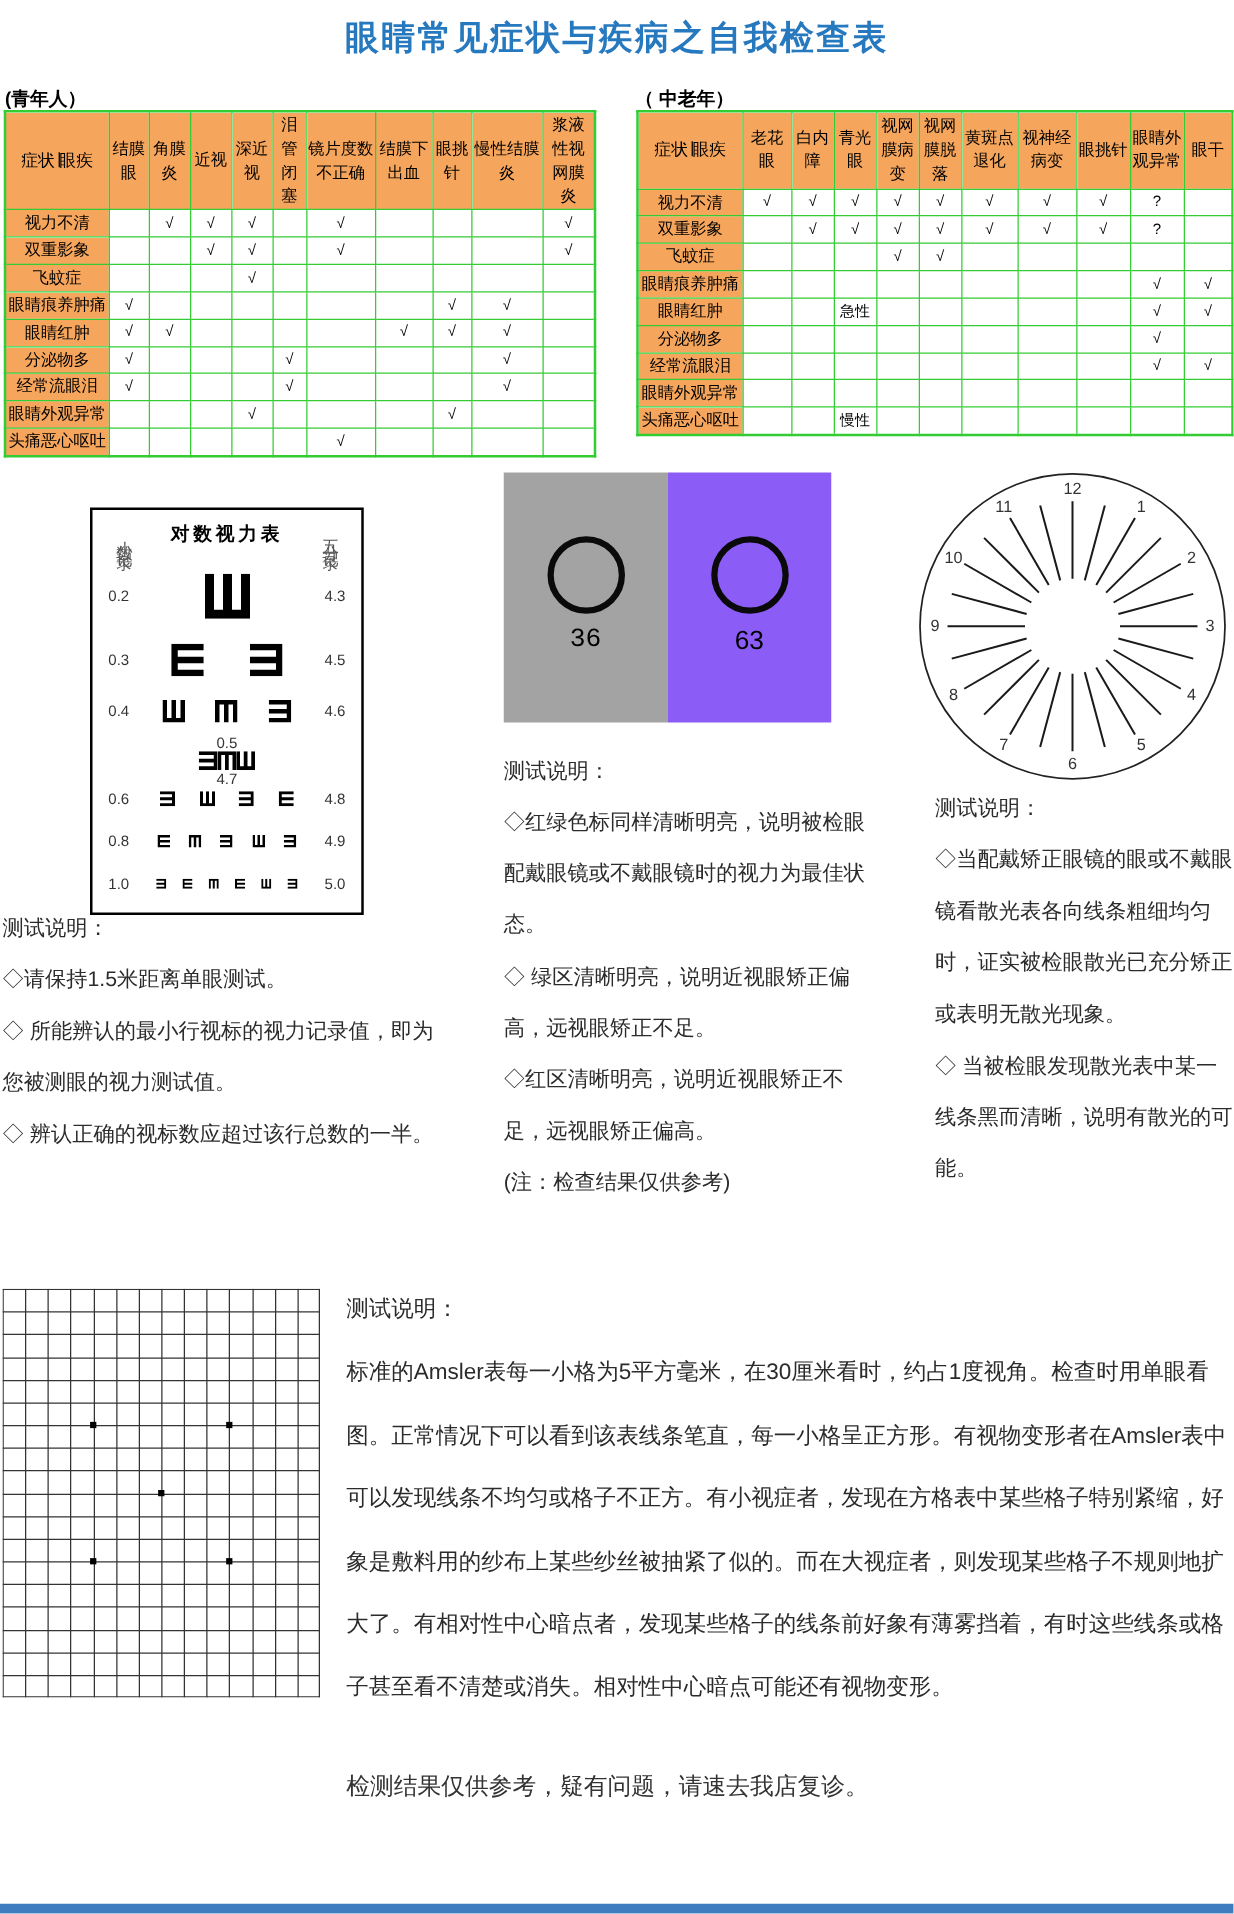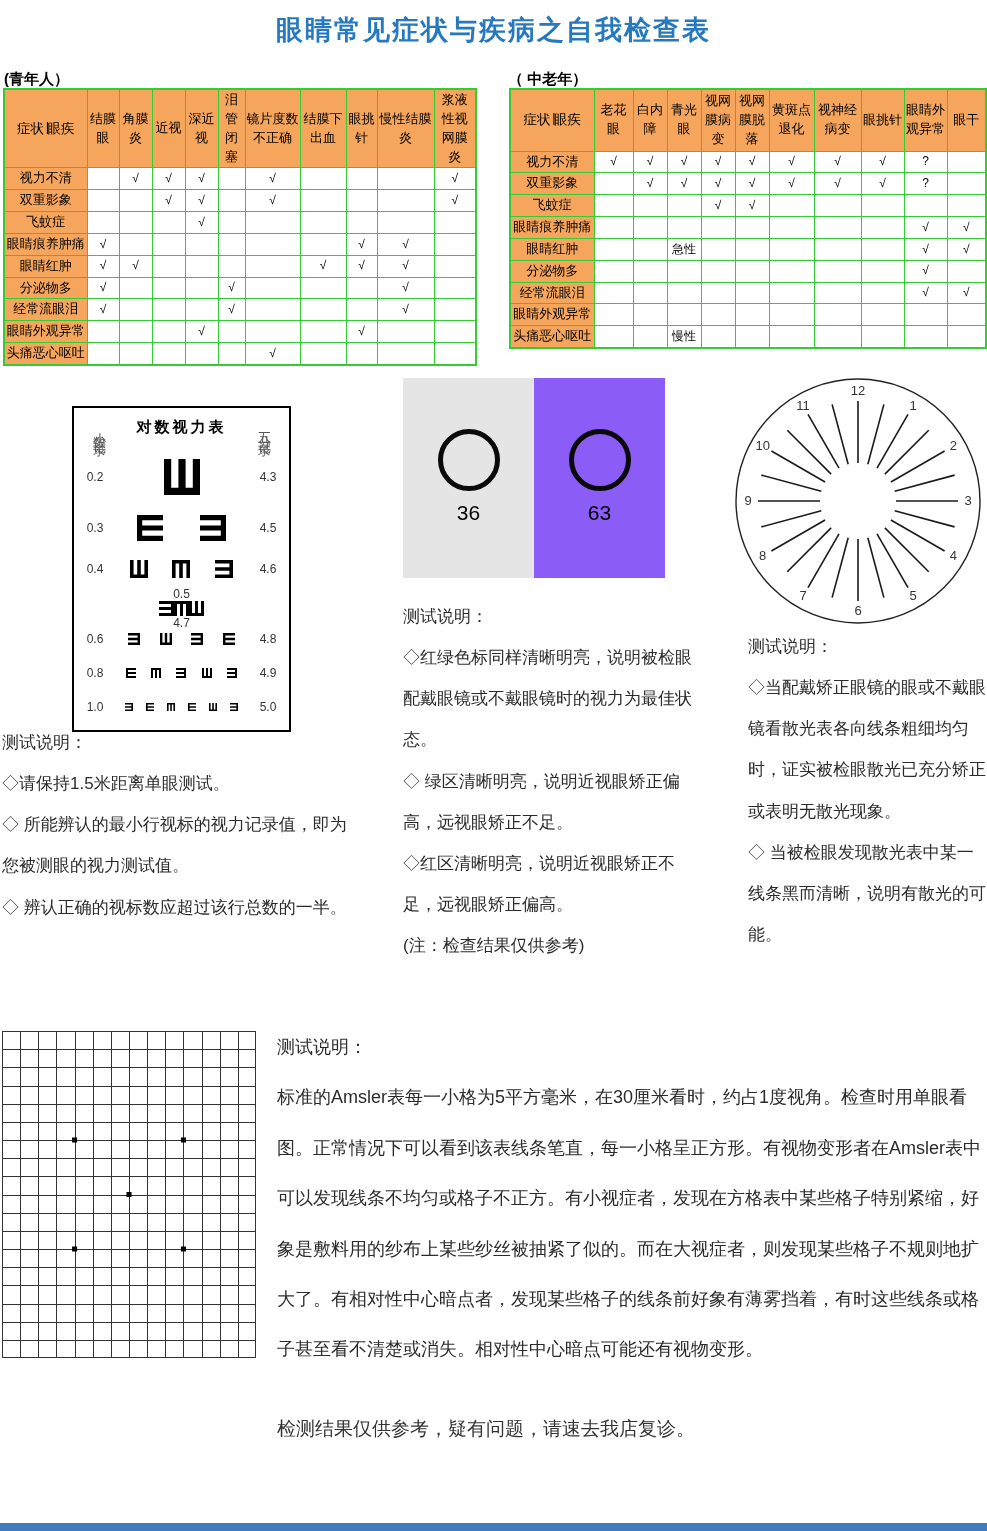--- a/index.html
+++ b/index.html
@@ -489,21 +489,21 @@
             <svg viewBox="0 0 10 10" style="width: 8px; height: 8px; transform: rotate(180deg);">
               <path d="M0,0 H10 V2 H2 V4 H10 V6 H2 V8 H10 V10 H0 Z"></path>
             </svg>
           </div>
           <span class="vval">5.0</span>
         </div>
       </div>
   </div>
 
   <div class="duo">
-    <div class="duo-half" id="duo-red" style="background: #e5e5e5;">
+    <div class="duo-half" id="duo-red" style="background: #a3a3a3; font-family: Liberation Mono, monospace;">
       <div class="duo-ring"></div>
       <div class="duo-num">36</div>
     </div>
     <div class="duo-half" id="duo-green" style="background: #8b5cf6;">
       <div class="duo-ring"></div>
       <div class="duo-num">63</div>
     </div>
   </div>
 
   <div class="dial" id="dial"><svg width="250" height="250" viewBox="0 0 250 250">

